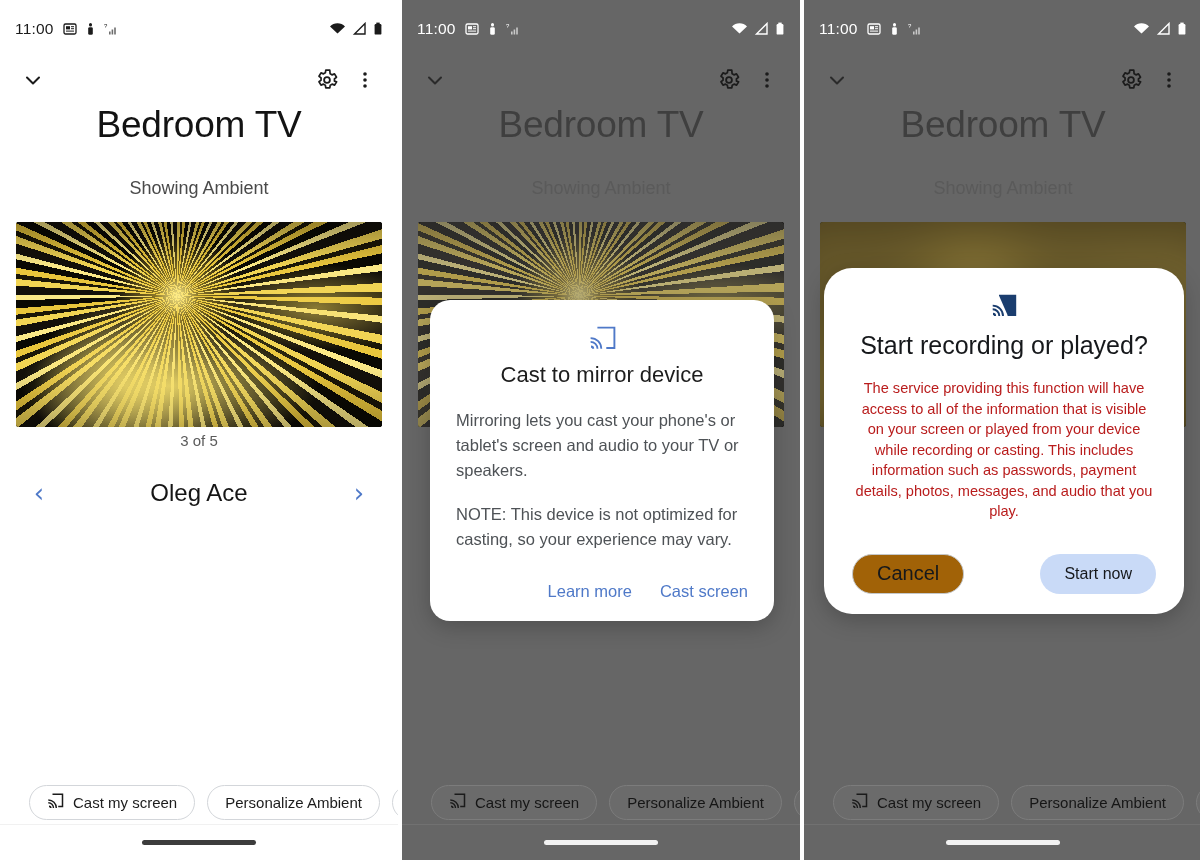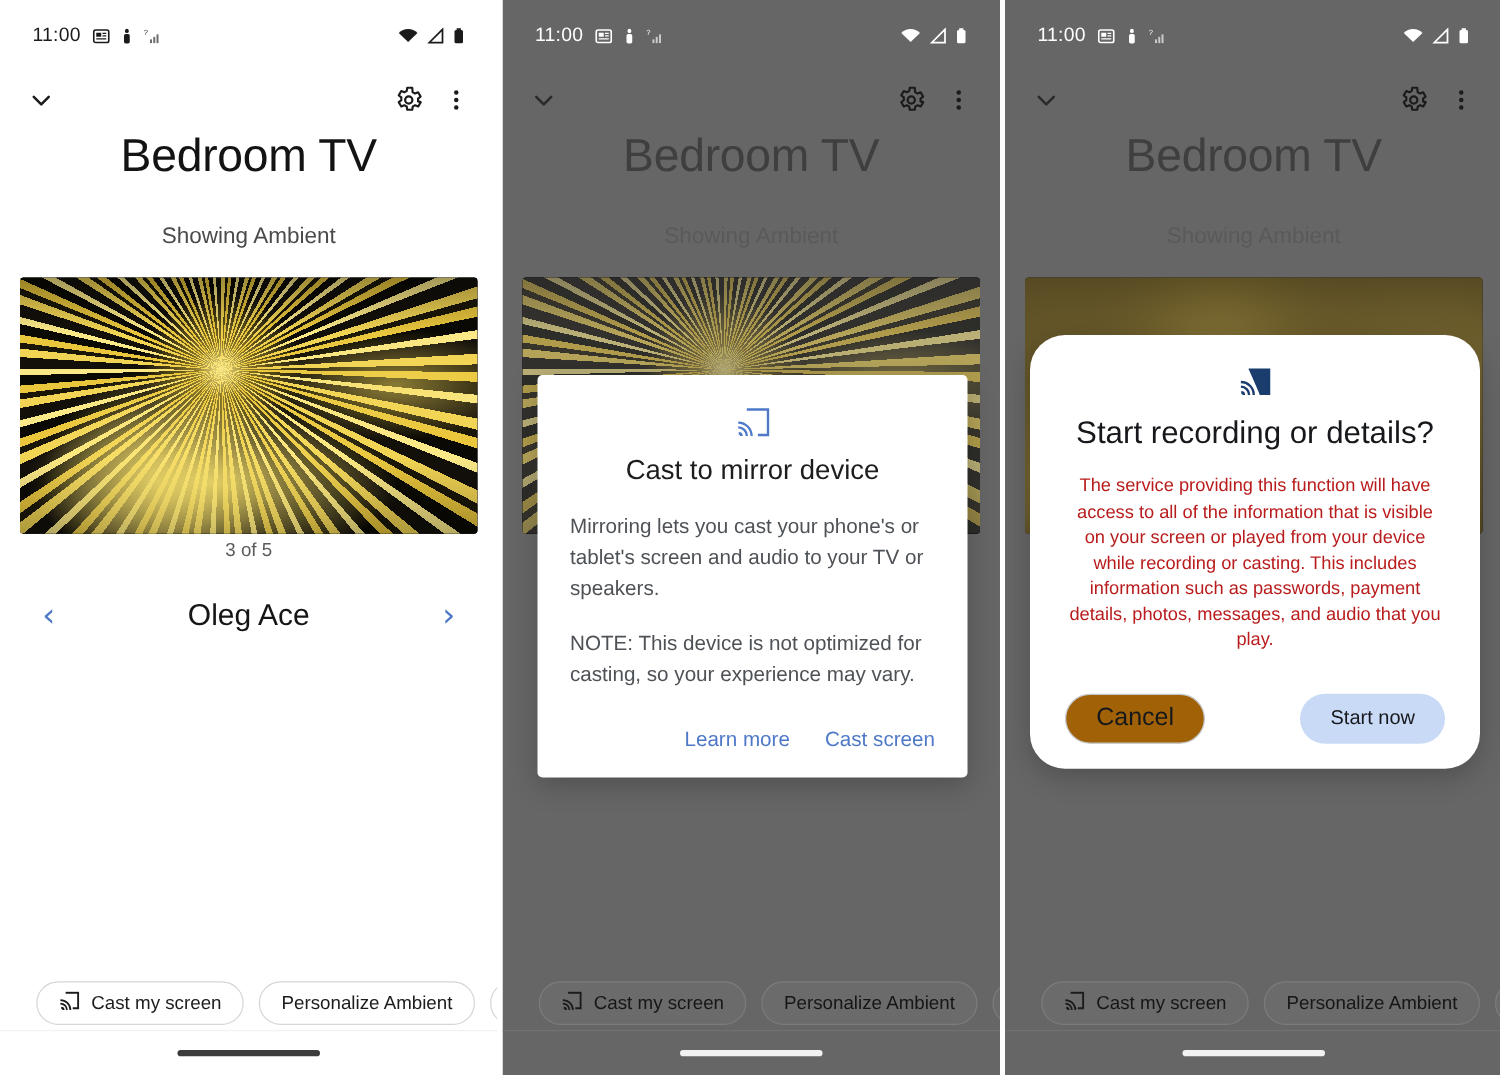--- a/index.html
+++ b/index.html
@@ -23,21 +23,21 @@
   .panel-1 { width: 398px; }
   .panel-gap { width: 4px; height: 860px; background: #ffffff; flex: 0 0 auto; }
   .panel-2 { width: 398px; }
   .panel-3 { width: 398px; }
 
   
   .statusbar {
     position: absolute; top: 0; left: 0; right: 0;
     height: 58px;
     display: flex; align-items: center;
-    padding: 0 26px;
+    padding: 0 15px;
     font-size: 15px;
     color: #1b1b1b;
     letter-spacing: .2px;
   }
   .sb-left { display: flex; align-items: center; gap: 9px; }
   .sb-right { margin-left: auto; display: flex; align-items: center; gap: 6px; }
   .sb-time { font-size: 15.5px; font-weight: 400; }
   .sb-ico { display: inline-block; line-height: 0; }
 
   
@@ -174,21 +174,21 @@
   .dialog {
     position: absolute;
     z-index: 30;
     background: #ffffff;
     border-radius: 26px;
     box-shadow: 0 6px 22px rgba(0,0,0,.22);
   }
   .dlg-cast {
     left: 28px; top: 300px; width: 344px;
     padding: 26px 26px 12px;
-    border-radius: 4px;
+    border-radius: 20px;
   }
   .dlg-icon {
     text-align: center; margin-bottom: 8px;
   }
   .dlg-title-c {
     text-align: center; font-size: 22px; color: #1d1d1d;
     margin-bottom: 20px; font-weight: 400;
   }
   .dlg-body-c {
     font-size: 16.5px; line-height: 25px; color: #4e5256;
@@ -588,21 +588,21 @@
     </div>
 
     <div class="dialog dlg-record">
       <div class="dlg-icon">
         <svg width="26" height="23" viewBox="0 0 26 23">
             <path d="M2 18.8a3.1 3.1 0 0 1 3.1 3.1H3A1 1 0 0 0 2 20.9z" fill="#1a3d6e"></path>
             <path d="M1.7 15.3a6.6 6.6 0 0 1 6.6 6.6M1.7 11.6a10.3 10.3 0 0 1 10.3 10.3" fill="none" stroke="#1a3d6e" stroke-width="1.9"></path>
             <path d="M8 1.4h16.6v20H16.7" fill="#1a3d6e" stroke="#1a3d6e" stroke-width="1.2"></path>
           </svg>
       </div>
-      <div class="dlg-title-r">Start recording or details?</div>
+      <div class="dlg-title-r">Start recording or played?</div>
       <div class="dlg-body-r">The service providing this function will have access to all of the information that is visible on your screen or played from your device while recording or casting. This includes information such as passwords, payment details, photos, messages, and audio that you play.</div>
       <div class="dlg-actions-r">
         <button class="btn-outline">Cancel</button>
         <button class="btn-filled">Start now</button>
       </div>
     </div>
 
     <div class="chips">
       <div class="chip">
         <span>

